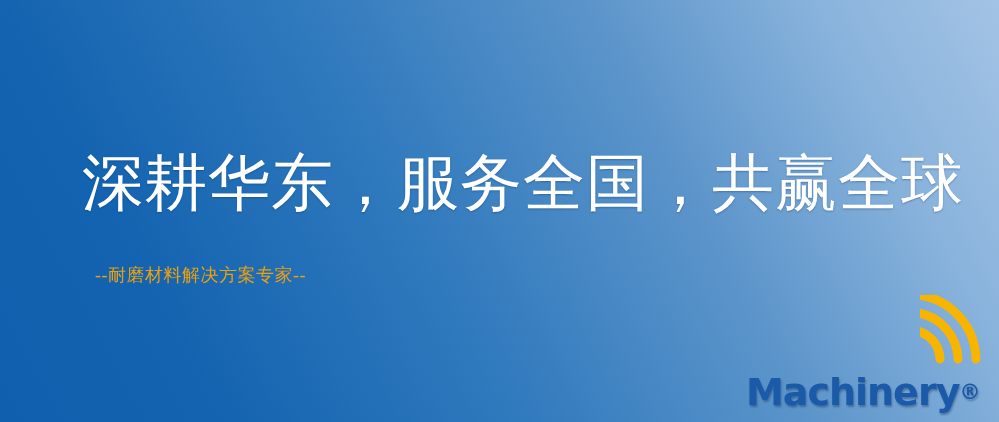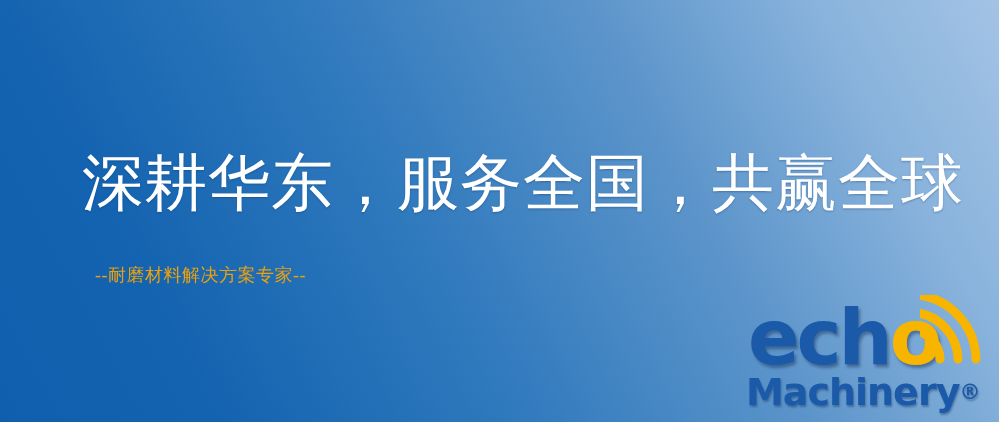--- a/index.html
+++ b/index.html
@@ -99,21 +99,20 @@
 <body>
 
 <div id="banner">
 
   <div id="headline">深耕华东，服务全国，共赢全球</div>
 
   <div id="subtitle">--耐磨材料解决方案专家--</div>
 
   <div id="logo">
 
-    <div id="logo-wordmark"><span>ech</span><span class="o-gold">o</span></div>
 
     <svg id="logo-waves" viewBox="0 0 80 72">
       <g fill="none" stroke="#f8b500" stroke-linecap="round">
         <path d="M 20 64 A 30 30 0 0 0 -2 36" stroke-width="9"></path>
         <path d="M 38 64 A 48 48 0 0 0 -2 18" stroke-width="9"></path>
         <path d="M 56 64 A 66 66 0 0 0 -2 0" stroke-width="9"></path>
       </g>
     </svg>
 
     <div id="logo-tagline"><span>Machinery</span><span class="reg">®</span></div>

